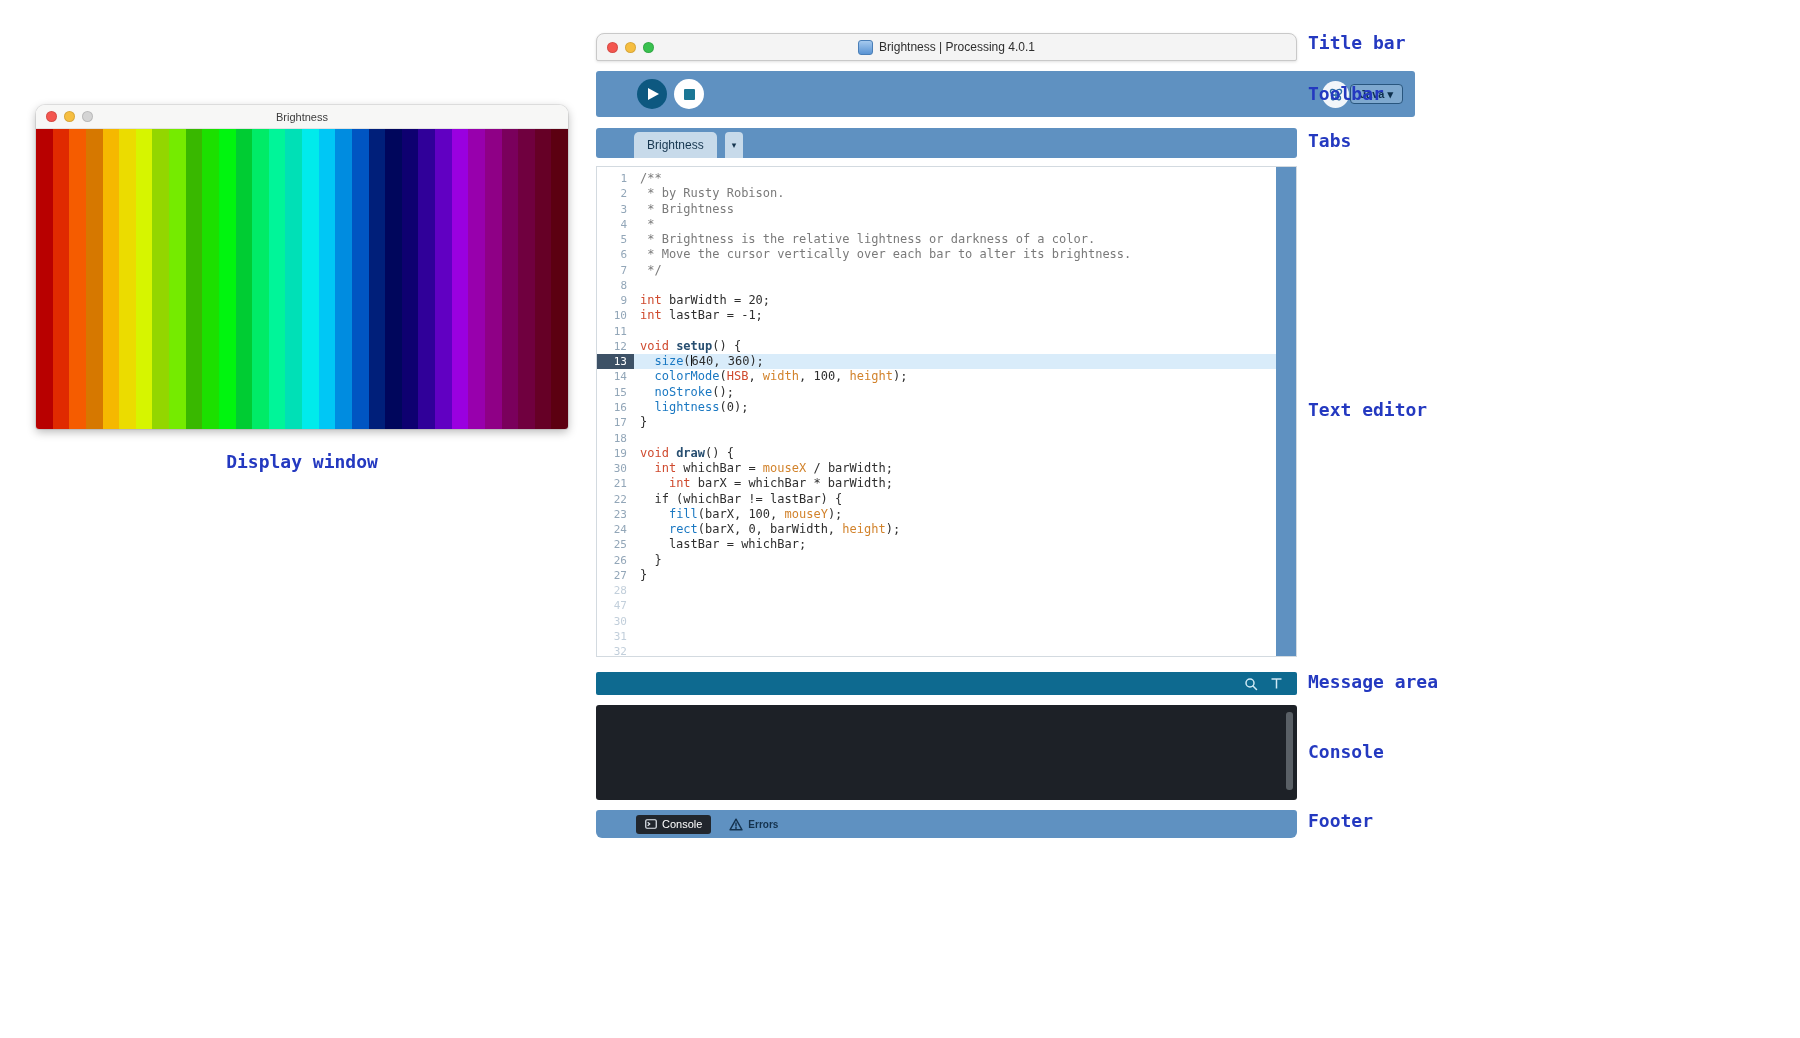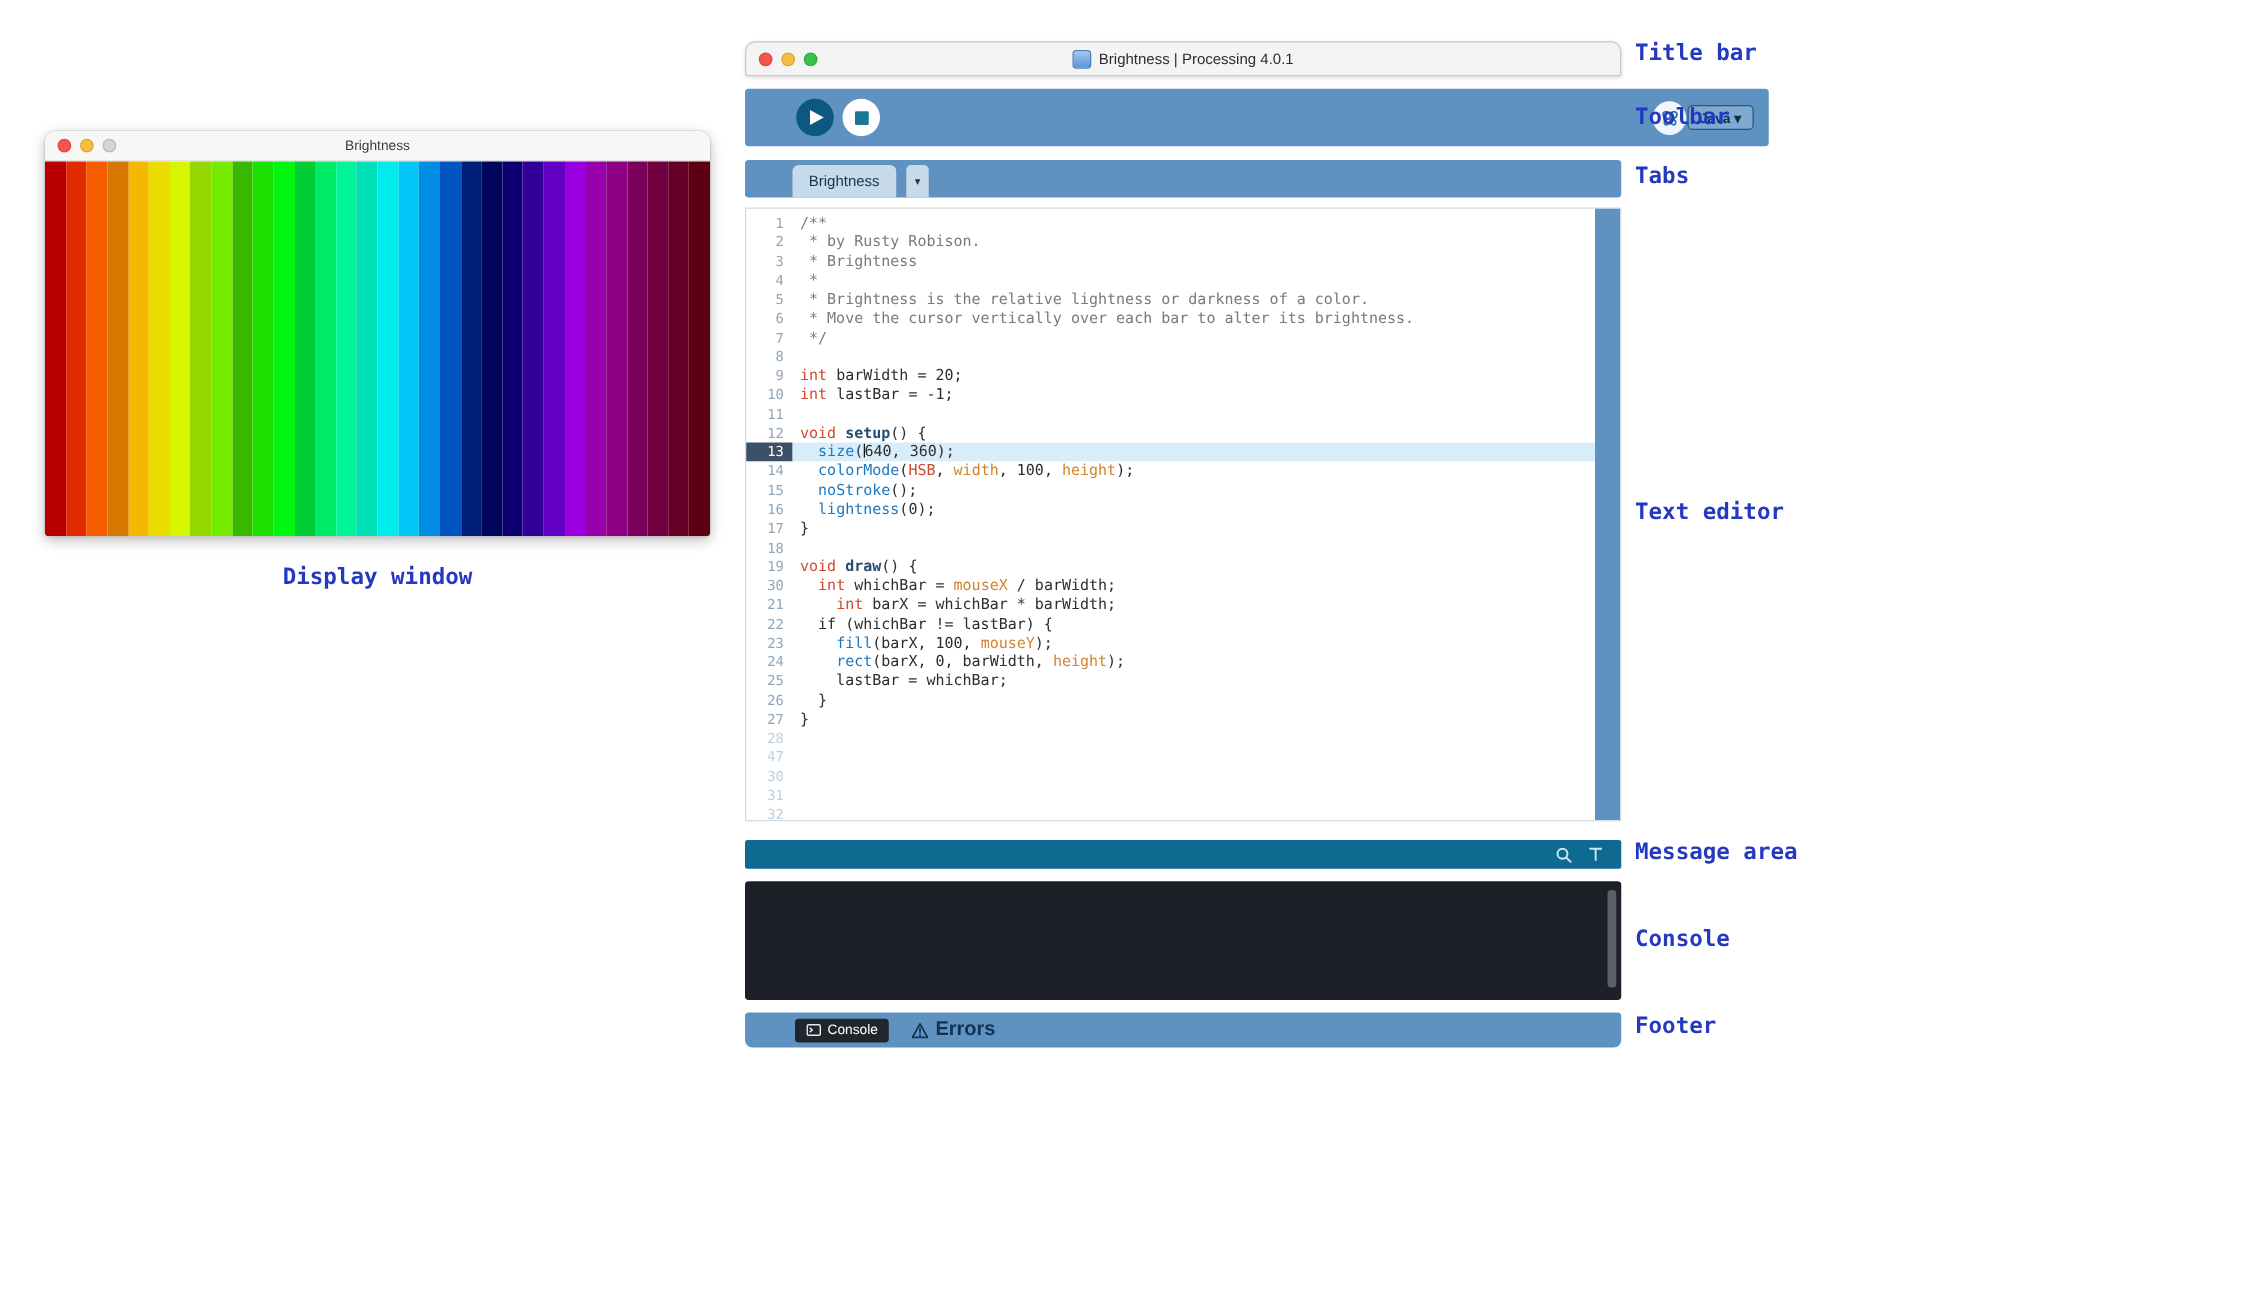--- a/index.html
+++ b/index.html
@@ -102,21 +102,21 @@
                border-radius:3px;}
   .con-thumb{position:absolute;right:4px;top:7px;width:7px;height:78px;background:#5a6066;
              border-radius:3px;}
 
   
   .ide-footer{left:596px;top:810px;width:701px;height:28px;background:var(--pde-blue,#5f91c1);
               border-radius:3px 3px 6px 6px;display:flex;align-items:center;
               padding-left:40px;gap:18px;}
   .console-btn{height:19px;background:#21262d;border-radius:3px;color:#fff;font-size:11px;
                display:flex;align-items:center;gap:5px;padding:0 9px;}
-  .errors-btn{display:flex;align-items:center;gap:5px;color:#14324e;font-size:16px;font-weight:600;}
+  .errors-btn{display:flex;align-items:center;gap:5px;color:#14324e;font-size:10px;font-weight:600;}
 </style>
 </head>
 <body>
 
 <div class="stage">
 
   <section class="dwin">
     <div class="dwin-titlebar">
       <div class="traffic">
         <span class="dot dot-red"></span>

